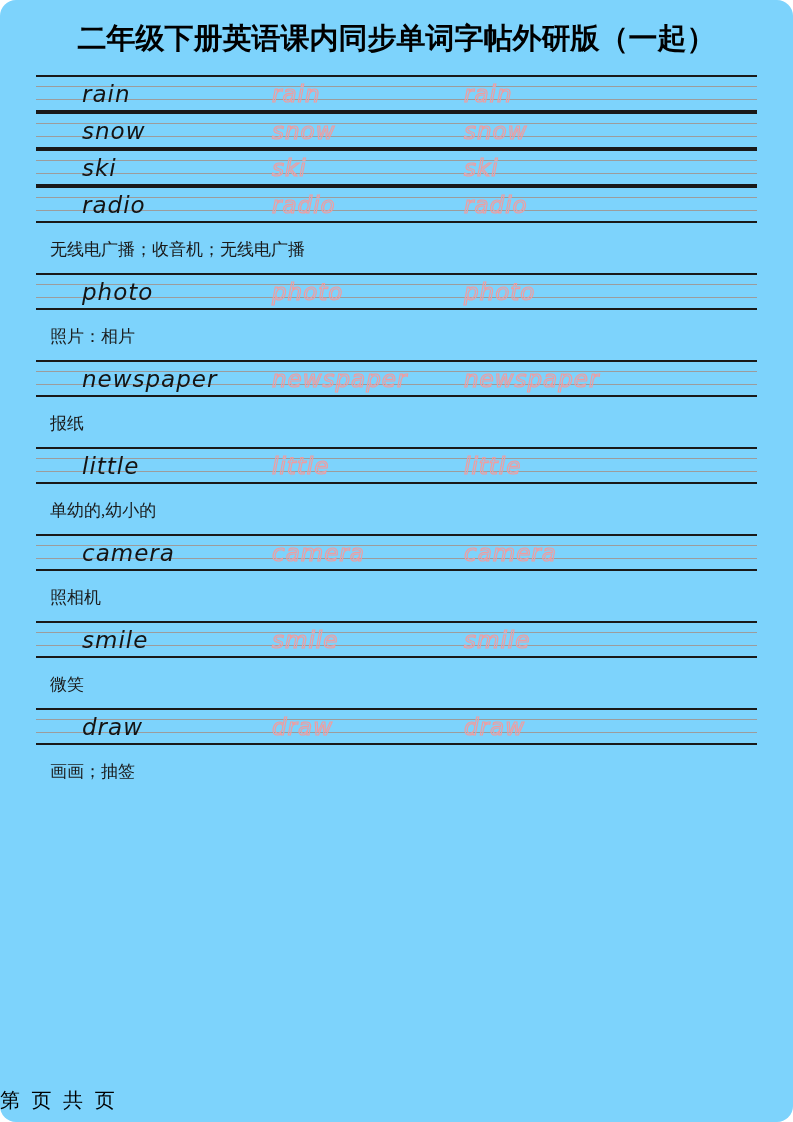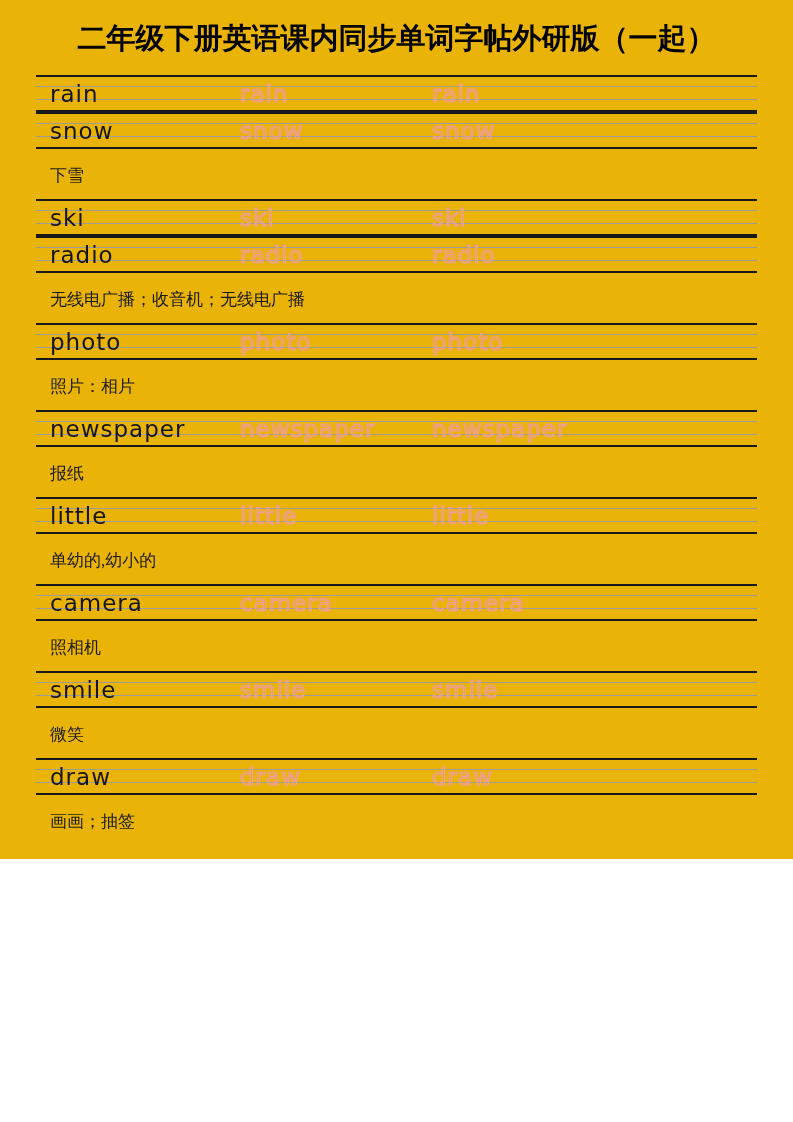--- a/index.html
+++ b/index.html
@@ -1,35 +1,36 @@
 <!DOCTYPE html>
 <html style="--trace-pink: #ef9da0; --line-gray: #9c9c9c; --line-black: #191919;"><head>
 <meta charset="utf-8">
 <style>
   html,body { margin:0; padding:0; background:#ffffff; }
   body { width:793px; height:1122px; font-family:"Liberation Sans", sans-serif; }
   .page {
-    position:relative; width:793px; height:859px; background:#eab308; overflow:hidden;
+    position:relative; width:793px; height:1122px; background:#7dd3fc; overflow:hidden;border-radius:16px;
   }
   .title {
     margin:0 0 17px 0; padding-top:18px;
     text-align:center; font-size:29px; font-weight:700; line-height:40px;
     color:#000; font-family:"Liberation Sans", sans-serif;
   }
   .word-row { position:relative; }
   .guide { position:relative; height:37px; margin:0 36px; }
   .gl { position:absolute; left:0; right:0; }
   .gl.t1 { top:0; height:2px; background:var(--line-black,#191919); }
   .gl.t2 { top:11px; height:1px; background:var(--line-gray,#9c9c9c); }
   .gl.t3 { top:24px; height:1px; background:var(--line-gray,#9c9c9c); }
   .gl.t4 { bottom:0; height:2px; background:var(--line-black,#191919); }
   .word {
     position:absolute; top:0; height:37px; line-height:39px;
-    font-size:23px; letter-spacing:1px; white-space:nowrap;
+    font-style:italic; font-size:23px; letter-spacing:1px; white-space:nowrap;
     font-family:"DejaVu Sans", sans-serif;
+    margin-left:32px;
   }
   .word.wblack { left:14px; color:#141414; }
   .word.pink {
     color:transparent;
     -webkit-text-stroke:1.2px var(--trace-pink,#ef9da0);
   }
   @supports not (-webkit-text-stroke: 1px #000) {
     .word.pink { color:var(--trace-pink,#ef9da0); }
   }
   .word.p1 { left:204px; }
@@ -71,21 +72,20 @@
   <div class="word-row">
     <div class="guide">
       <div class="gl t1"></div>
       <div class="gl t2"></div>
       <div class="gl t3"></div>
       <div class="gl t4"></div>
       <span class="word wblack">snow</span>
       <span class="word pink p1">snow</span>
       <span class="word pink p2">snow</span>
     </div>
-    <div class="cn">下雪</div>
   </div>
 
   <div class="word-row">
     <div class="guide">
       <div class="gl t1"></div>
       <div class="gl t2"></div>
       <div class="gl t3"></div>
       <div class="gl t4"></div>
       <span class="word wblack">ski</span>
       <span class="word pink p1">ski</span>

